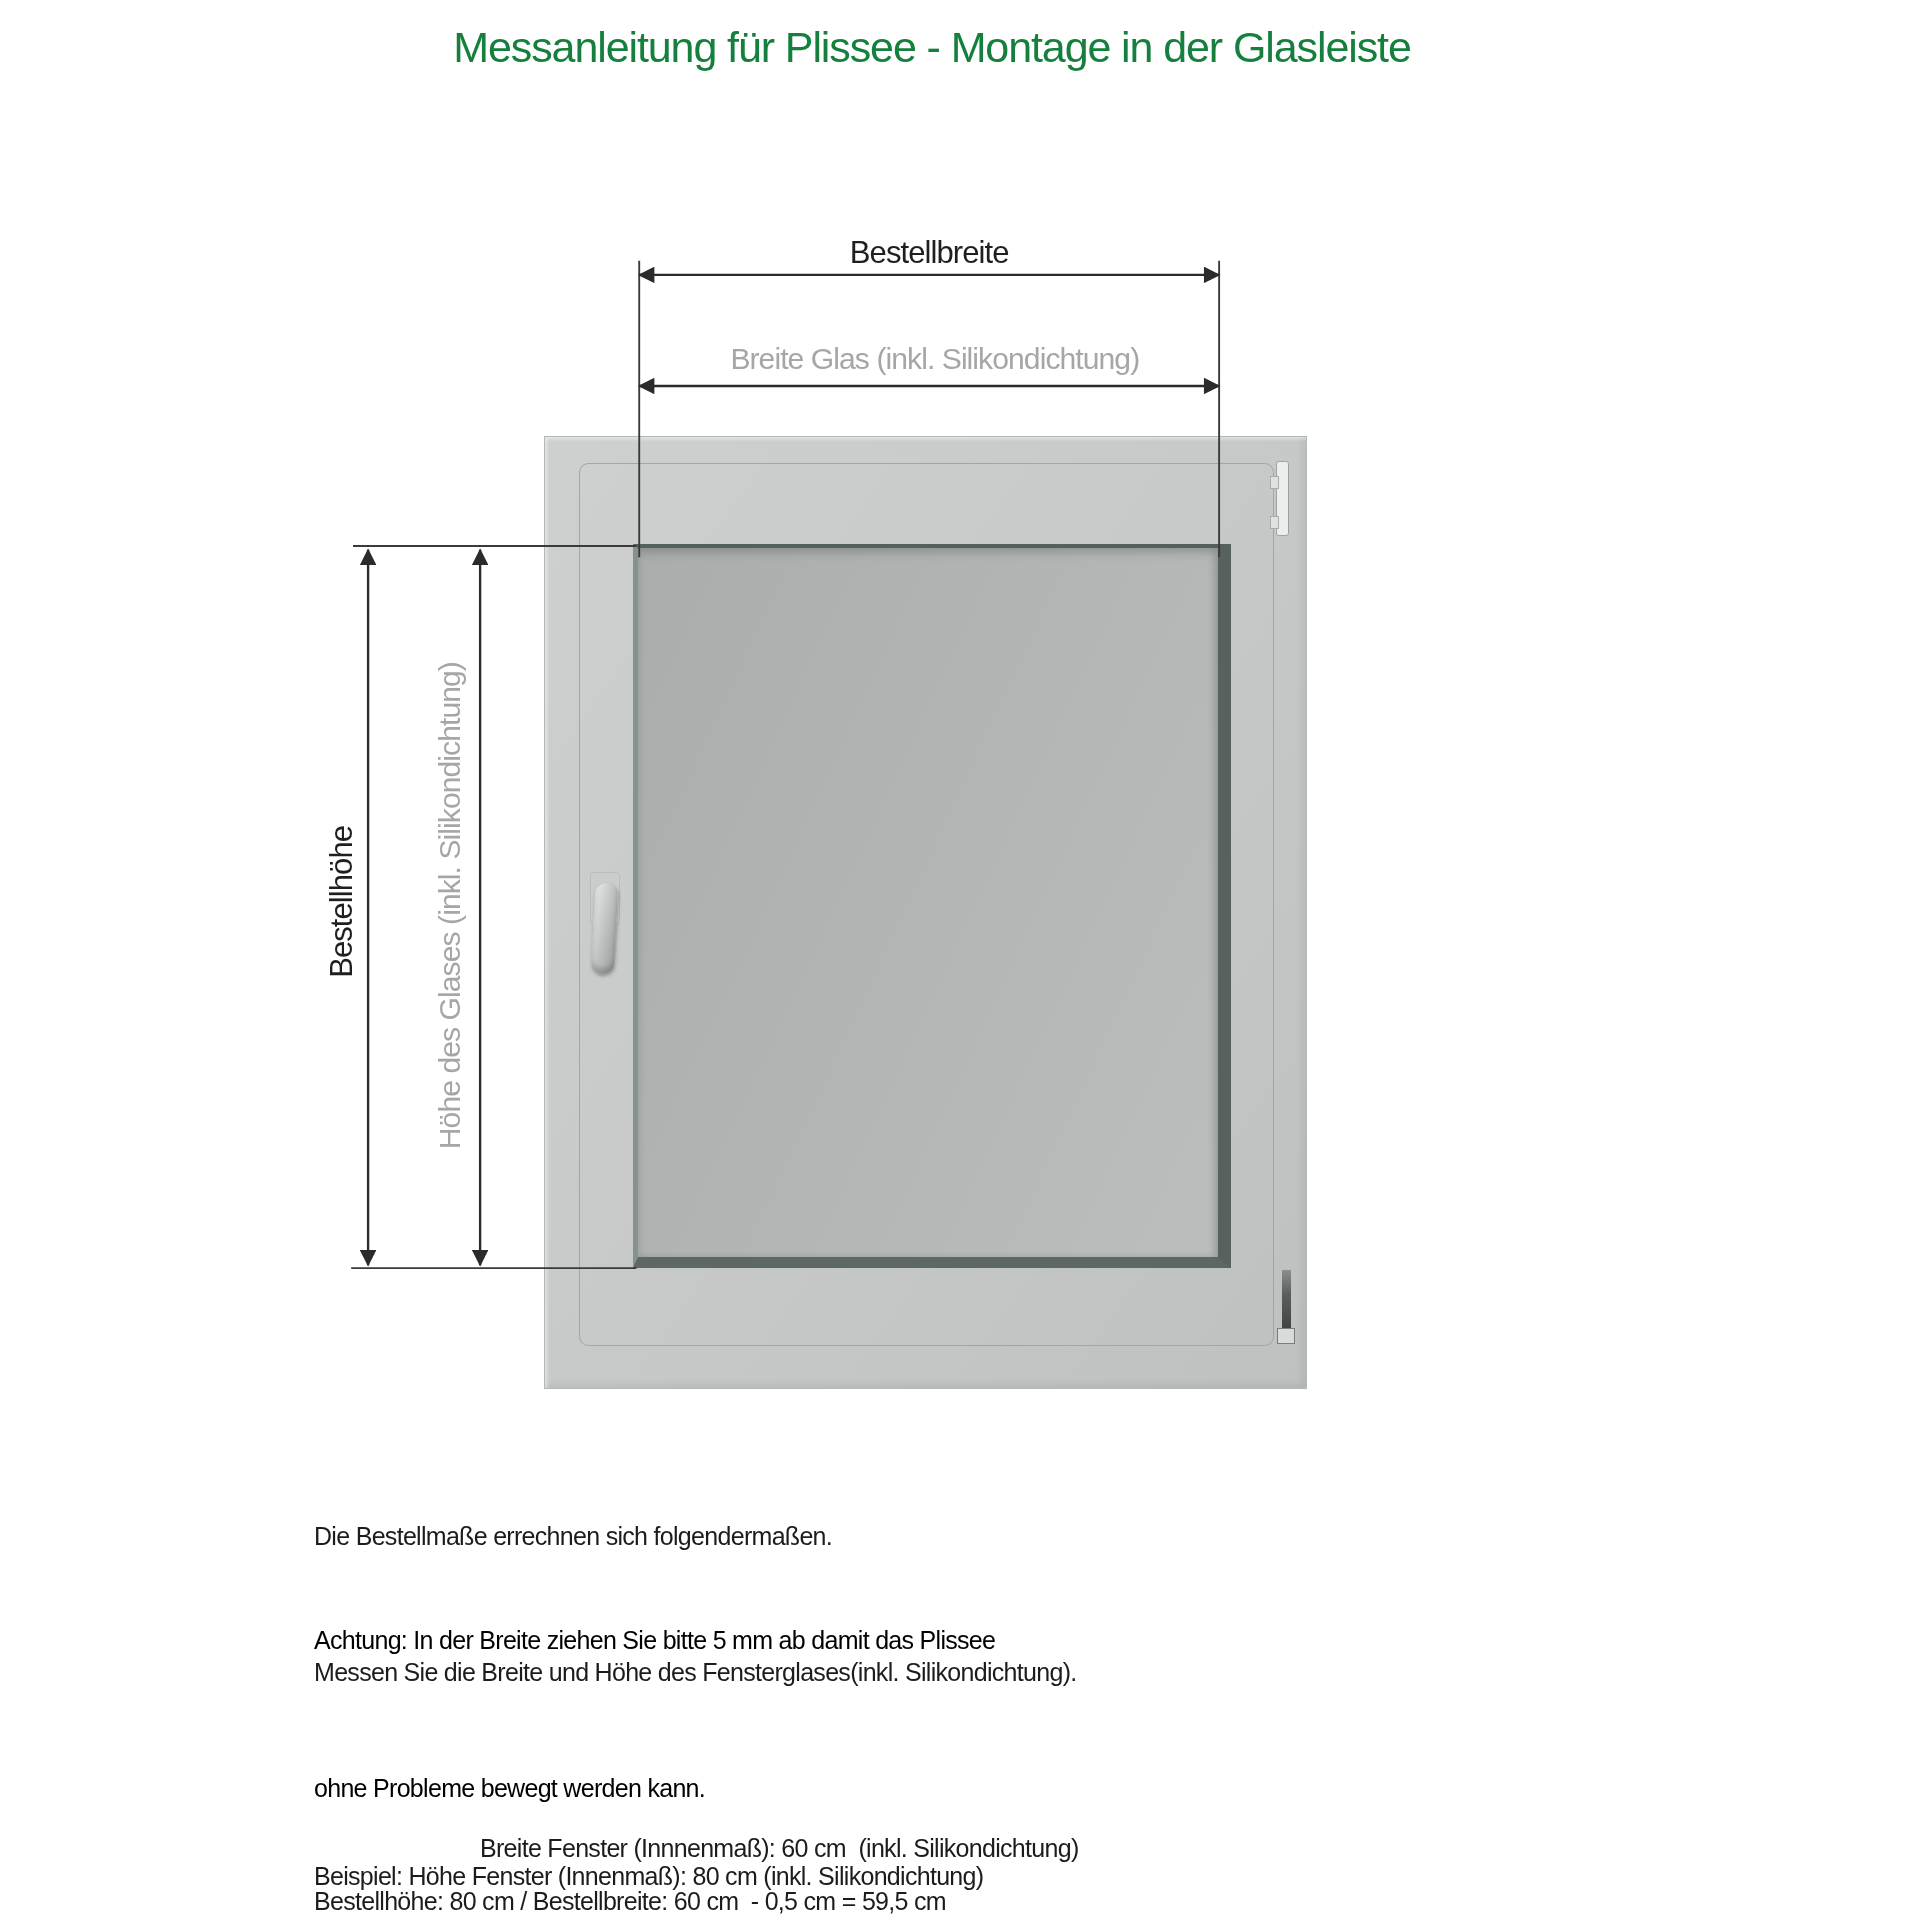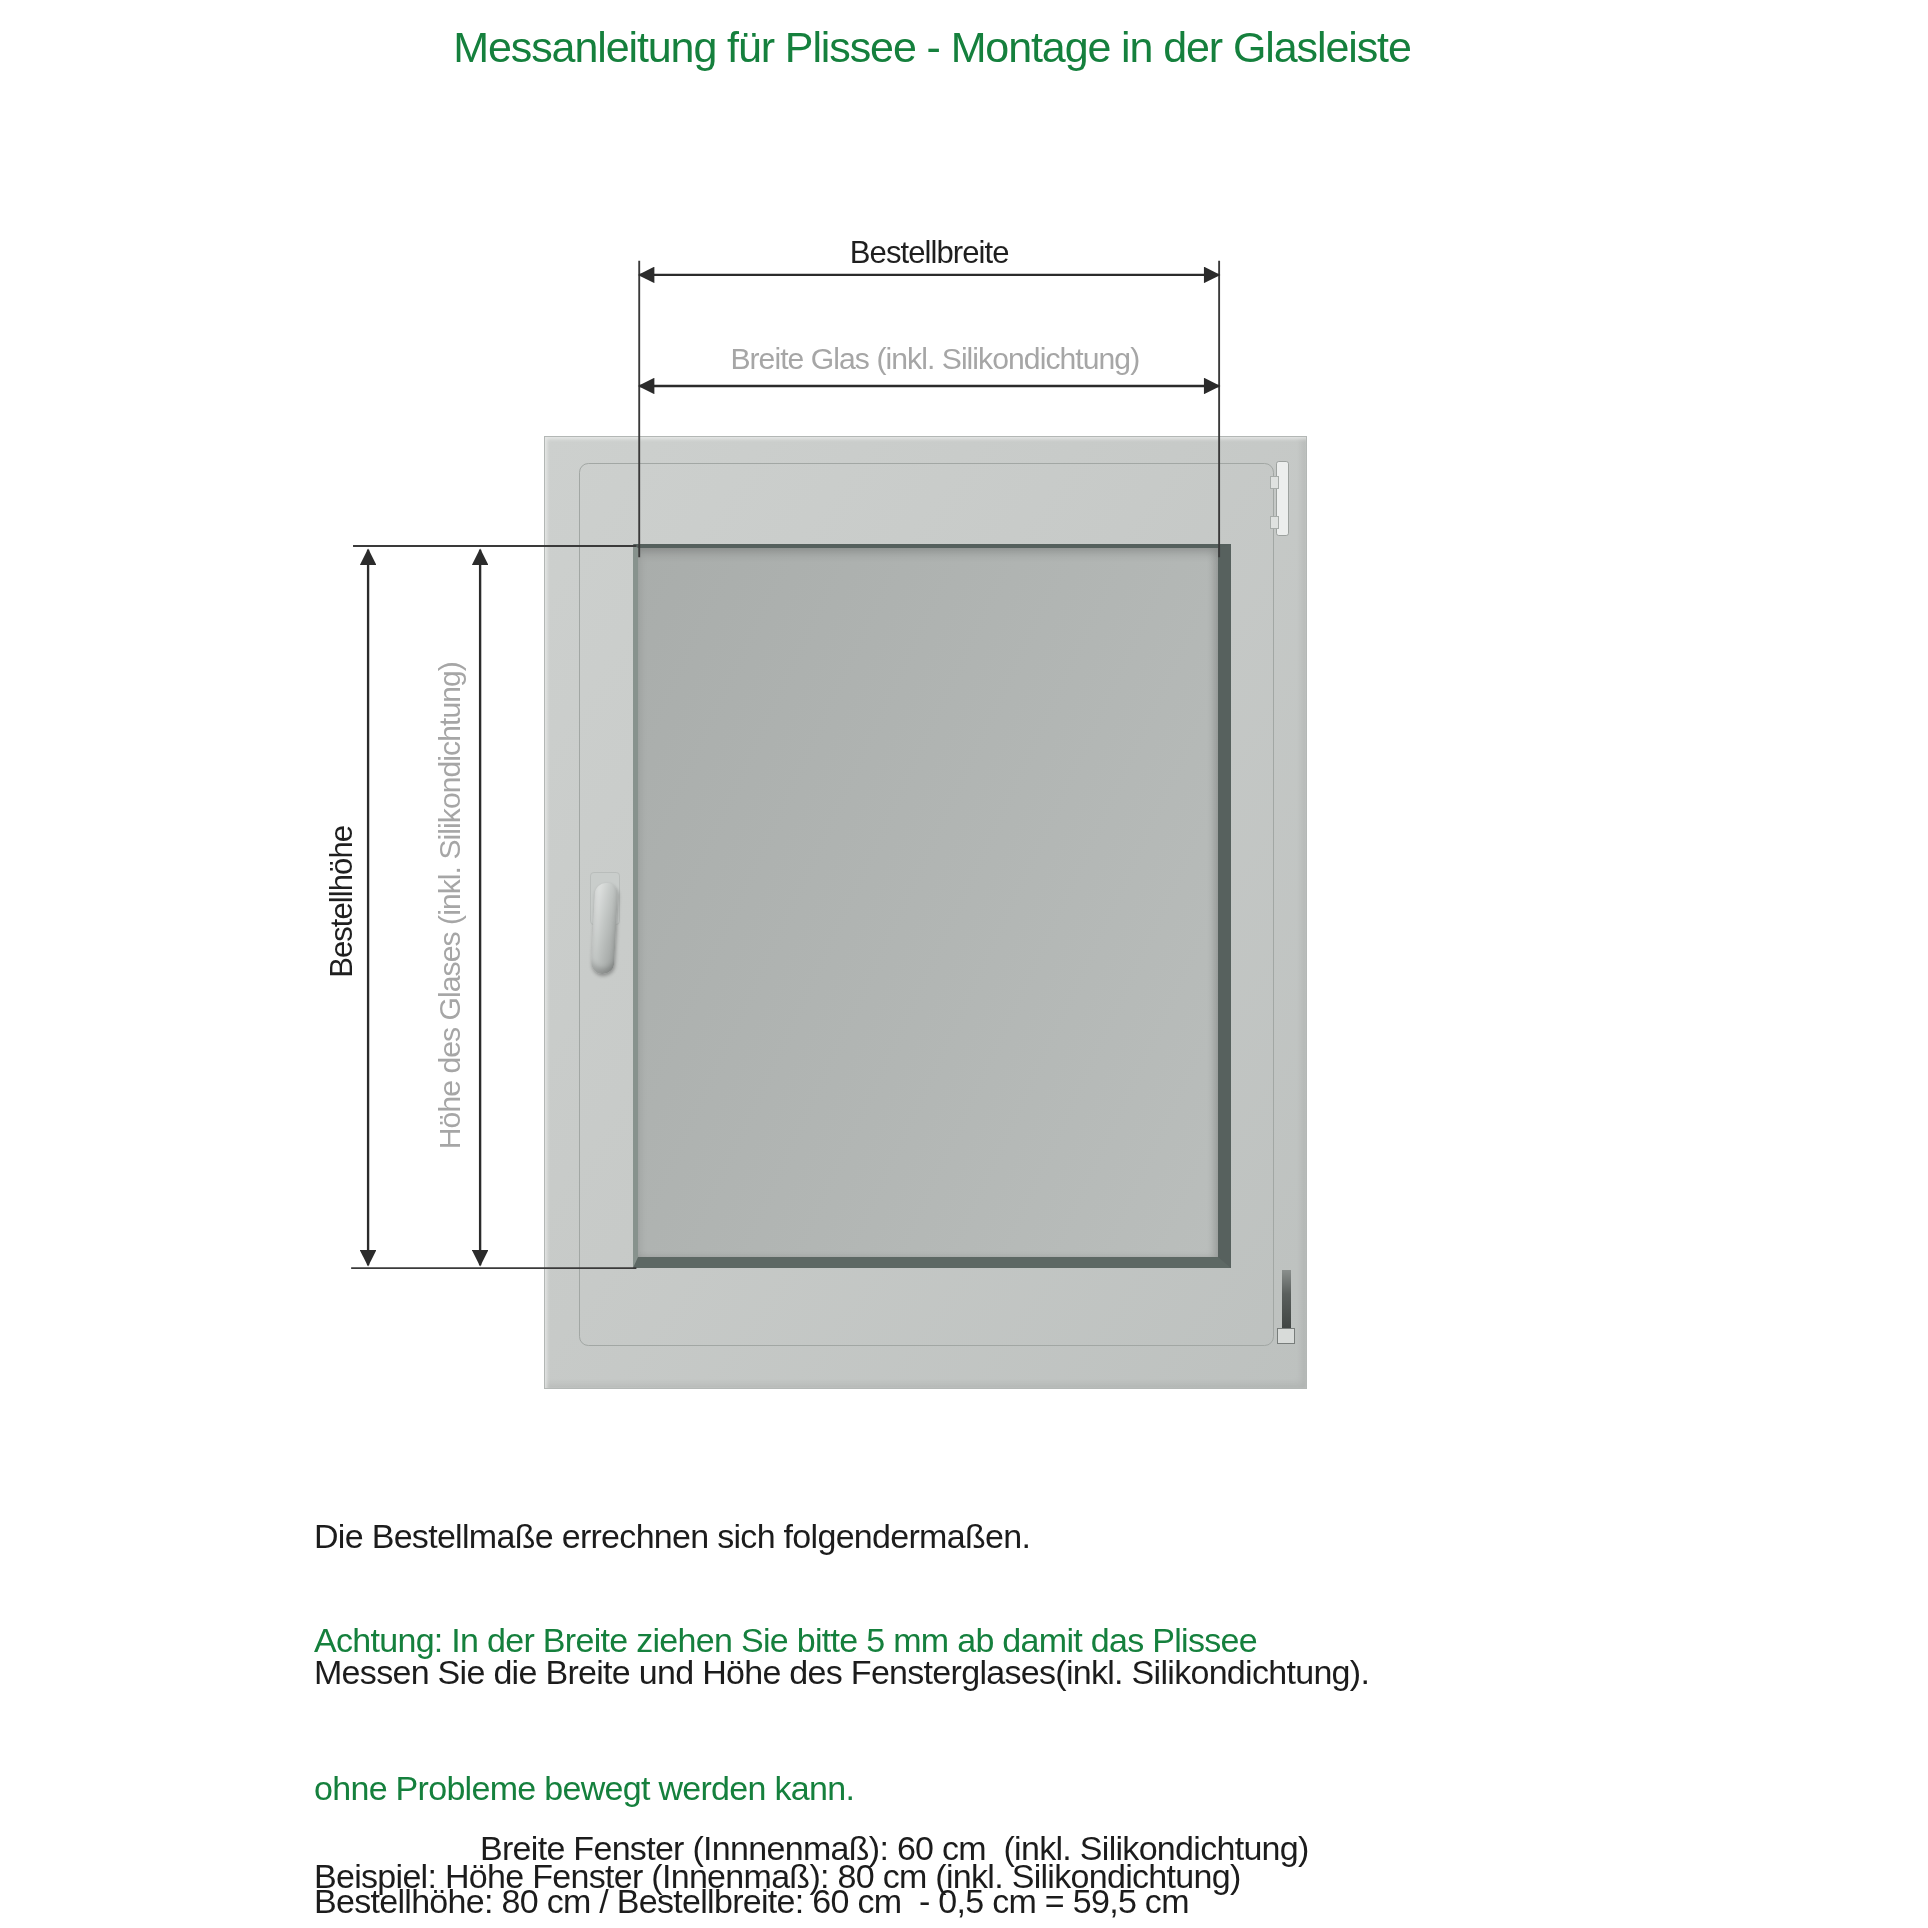--- a/index.html
+++ b/index.html
@@ -42,22 +42,22 @@
       background:#d8dbd9;border:1.9px solid #787d7b;}
 
   
   #measure{left:0;top:0;width:1928px;height:1928px;}
   .mline{stroke:#2b2b2b;stroke-width:2.5;fill:none;}
   .xline{stroke:#3a3a3a;stroke-width:2;fill:none;}
   .lbl-black{font-size:33px;letter-spacing:-1px;fill:#1f1f1f;}
   .lbl-gray{font-size:32px;letter-spacing:-1px;fill:#a6a6a6;}
 
   
-  .tline{left:314px;font-size:34px;letter-spacing:-0.7px;line-height:49px;white-space:pre;}
-  .t-red{color:#15803d;}
+  .tline{left:314px;font-size:25px;letter-spacing:-0.7px;line-height:49px;white-space:pre;}
+  .t-red{color:#000000;}
   #line1{top:1512px;}
   #line2{top:1648px;}
   #line3{top:1616px;}
   #line4{top:1764px;}
   #line5{top:1852px;}
   #line6{top:1824px;left:480px;}
   #line7{top:1877px;text-align:center;}
 </style>
 </head>
 <body>

